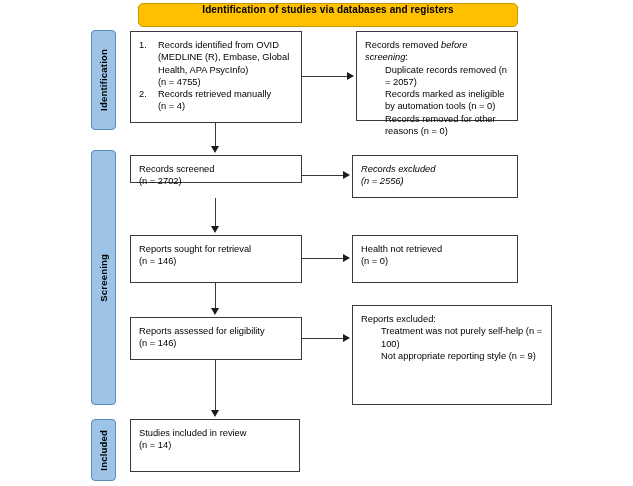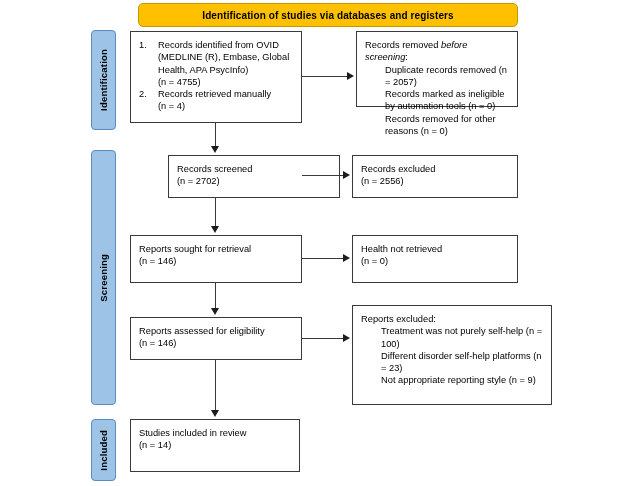--- a/index.html
+++ b/index.html
@@ -25,21 +25,20 @@
     position: absolute;
     left: 138px;
     top: 3px;
     width: 380px;
     height: 24px;
     background: #FFC000;
     border: 1px solid #C89600;
     border-radius: 5px;
     box-sizing: border-box;
     display: flex;
-    align-items: center;
     justify-content: center;
     font-size: 10px;
     font-weight: bold;
     color: #000000;
     letter-spacing: 0.1px;
   }
 
   
   .phase {
     position: absolute;
@@ -96,23 +95,23 @@
     left: 0;
     top: 0;
     width: 14px;
     text-align: left;
   }
   
   .indent { padding-left: 20px; }
 
   
   .box-identified      { left:130px; top:31px;  width:172px; height:92px;  }
-  .box-removed         { left:356px; top:31px;  width:162px; height:76px;  }
-  .box-screened        { left:130px; top:155px; width:172px; height:43px;margin-left:38px;  }
-  .box-excluded        { left:352px; top:155px; width:166px; height:43px;  }
+  .box-removed         { left:356px; top:31px;  width:162px; height:90px;  }
+  .box-screened        { left:130px; top:155px; width:172px; height:28px;  }
+  .box-excluded        { left:352px; top:155px; width:166px; height:43px;font-style:italic;  }
   .box-sought          { left:130px; top:235px; width:172px; height:48px;  }
   .box-notretrieved    { left:352px; top:235px; width:166px; height:48px;  }
   .box-assessed        { left:130px; top:317px; width:172px; height:43px;  }
   .box-reportsexcluded { left:352px; top:305px; width:200px; height:100px; }
   .box-included        { left:130px; top:419px; width:170px; height:53px;  }
 
   
   .vline {
     position: absolute;
     width: 1.3px;
@@ -222,21 +221,20 @@
   </div>
 
   <div class="box box-assessed">
     <div class="line">Reports assessed for eligibility</div>
     <div class="line">(n = 146)</div>
   </div>
 
   <div class="box box-reportsexcluded">
     <div class="line">Reports excluded:</div>
     <div class="line indent">Treatment was not purely self-help (n = 100)</div>
-    <div class="line indent">Different disorder self-help platforms (n = 23)</div>
     <div class="line indent">Not appropriate reporting style (n = 9)</div>
   </div>
 
   <div class="box box-included">
     <div class="line">Studies included in review</div>
     <div class="line">(n = 14)</div>
   </div>
 
   <div class="vline v1"></div>
   <div class="arrow-down a1"></div>

